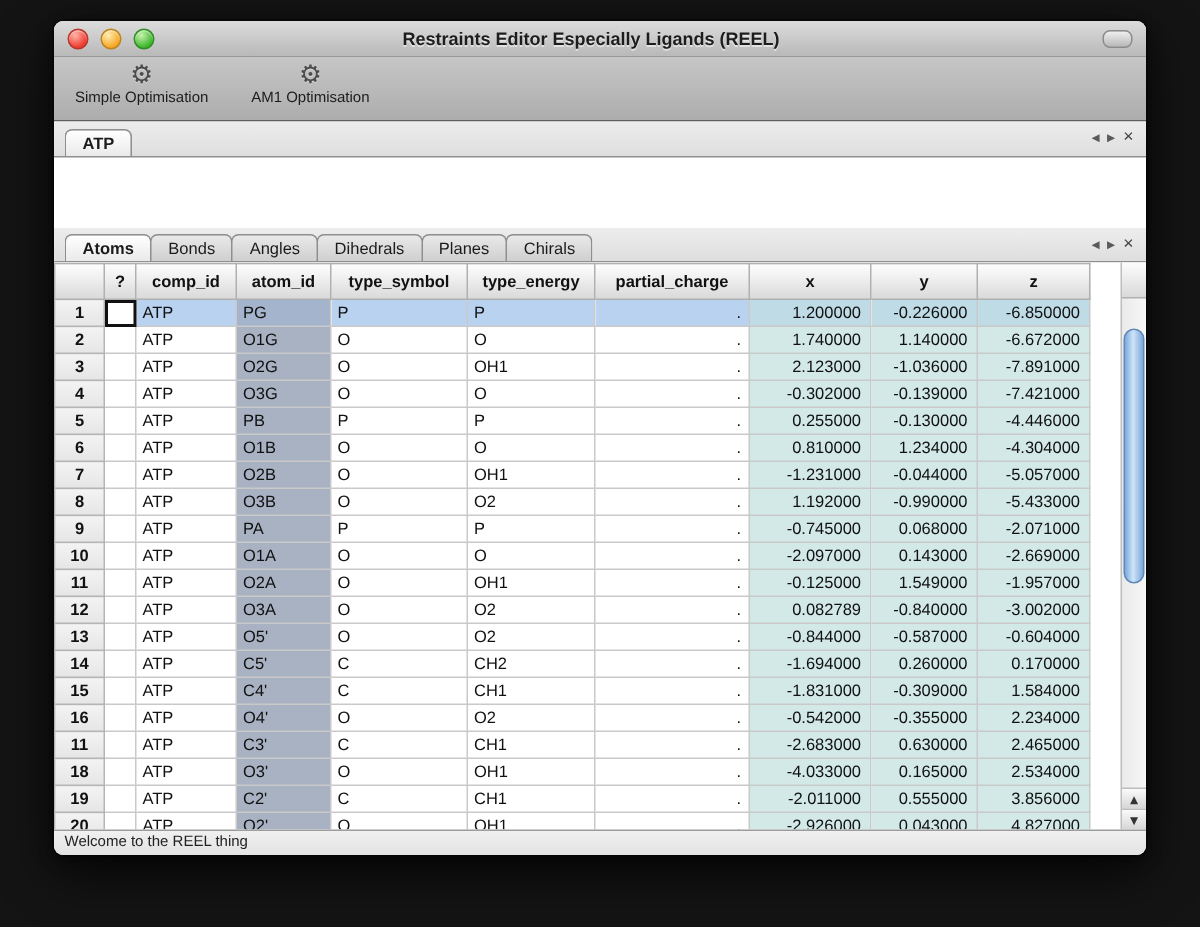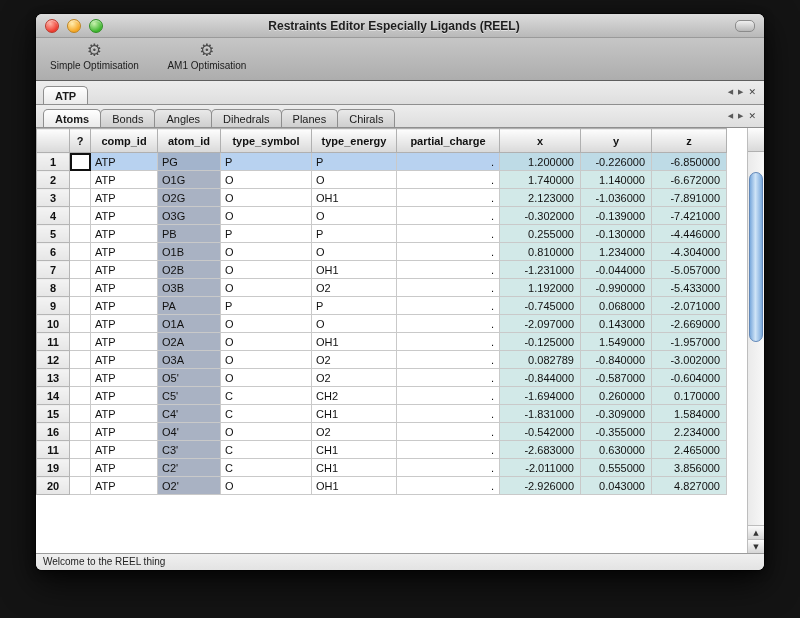--- a/index.html
+++ b/index.html
@@ -55,21 +55,21 @@
   }
   .tool-label{font-size:10px;color:#1c1c1c;white-space:nowrap;}
   
   .tabrow{
     display:flex;align-items:flex-end;
     background:linear-gradient(#ededed,#dedede);
     border-bottom:1px solid #8f8f8f;
     padding:3px 0 0 7px;box-sizing:border-box;
   }
   .tabrow.ligand{flex:0 0 24px;height:24px;}
-  .tabrow.sections{flex:0 0 23px;height:23px;}
+  .tabrow.sections{flex:0 0 23px;height:23px;margin-top:47px;}
   .tab{
     font-size:11px;color:#1b1b1b;
     border:1px solid #8e8e8e;border-bottom:none;
     border-radius:5px 5px 0 0;
     padding:3px 11px 2px;
     background:linear-gradient(#e9e9e9,#cfcfcf);
     margin-right:-1px;
     white-space:nowrap;
   }
   .tab.active{background:linear-gradient(#ffffff,#eaeaea);font-weight:bold;}
@@ -436,20 +436,32 @@
                 <td class="col-comp cell-comp">ATP</td>
                 <td class="col-atom cell-atom">C3'</td>
                 <td class="col-sym cell-sym">C</td>
                 <td class="col-energy cell-energy">CH1</td>
                 <td class="col-charge cell-charge">.</td>
                 <td class="col-x cell-x">-2.683000</td>
                 <td class="col-y cell-y">0.630000</td>
                 <td class="col-z cell-z">2.465000</td>
               </tr>
               <tr>
+                <td class="rownum">18</td>
+                <td class="col-q cell-q"></td>
+                <td class="col-comp cell-comp">ATP</td>
+                <td class="col-atom cell-atom">O3'</td>
+                <td class="col-sym cell-sym">O</td>
+                <td class="col-energy cell-energy">OH1</td>
+                <td class="col-charge cell-charge">.</td>
+                <td class="col-x cell-x">-4.033000</td>
+                <td class="col-y cell-y">0.165000</td>
+                <td class="col-z cell-z">2.534000</td>
+              </tr>
+              <tr>
                 <td class="rownum">19</td>
                 <td class="col-q cell-q"></td>
                 <td class="col-comp cell-comp">ATP</td>
                 <td class="col-atom cell-atom">C2'</td>
                 <td class="col-sym cell-sym">C</td>
                 <td class="col-energy cell-energy">CH1</td>
                 <td class="col-charge cell-charge">.</td>
                 <td class="col-x cell-x">-2.011000</td>
                 <td class="col-y cell-y">0.555000</td>
                 <td class="col-z cell-z">3.856000</td>

